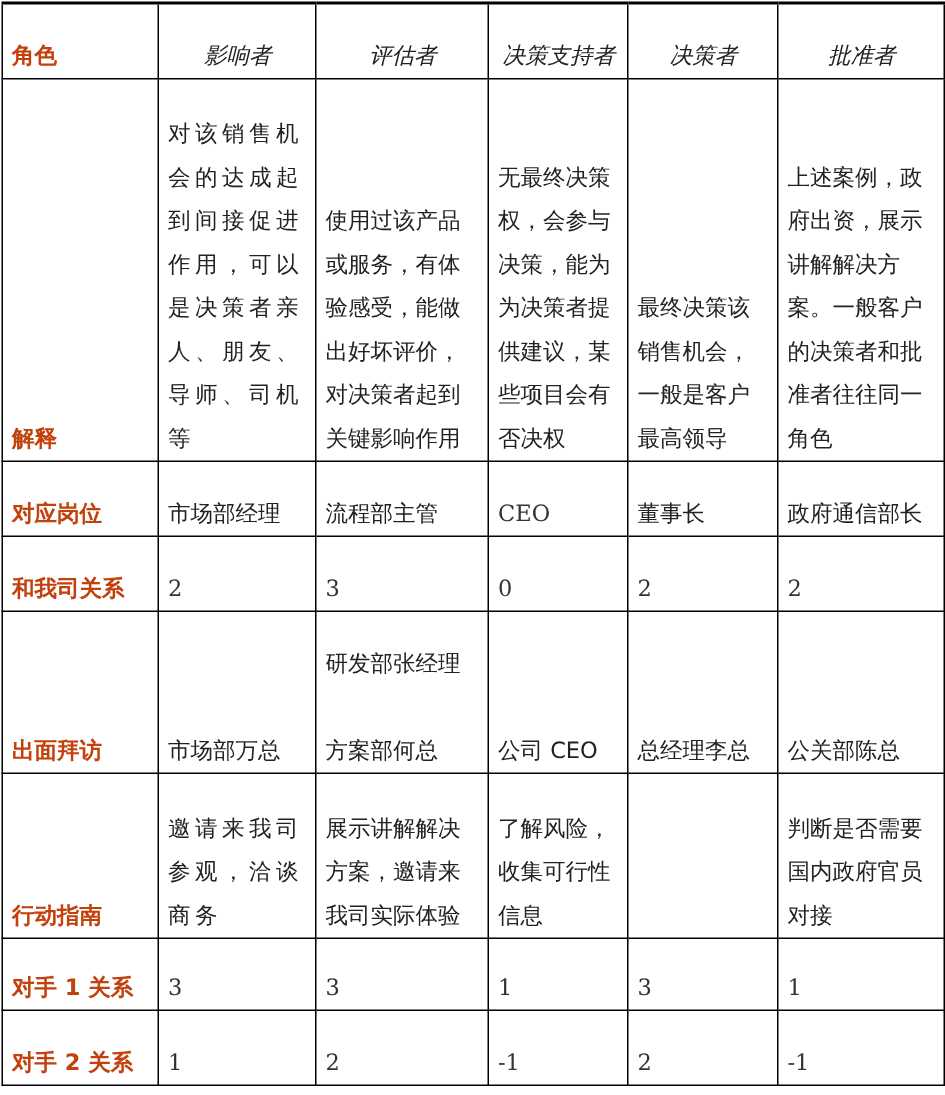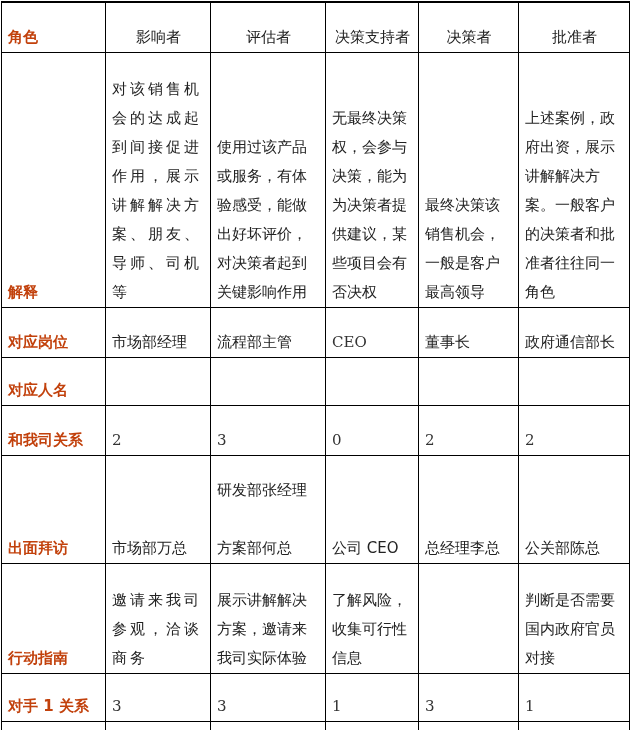--- a/index.html
+++ b/index.html
@@ -13,21 +13,21 @@
   table.roles td {
     border: 1.5px solid #000;
     padding: 0 5px 0 6px;
     vertical-align: bottom;
     font-size: 15px;
     line-height: 29px;
     word-break: break-all;
   }
   table.roles tr:first-child td { border-top: 2px solid #000; }
   td.rowhead { font-weight: bold; font-size: 15.5px; color: #c2410c; }
-  td.center { text-align: center; }
+  td.center { text-align: center; font-style: italic; }
   .cell-text { display: block; }
   .num { font-family: "DejaVu Serif", "Liberation Serif", serif; font-size: 14px; color: #333; }
   .gap { display:block; height: 29px; }
   .explain td { vertical-align: top; }
   .explain td.rowhead { padding-top: 22px; }
   .explain td .cell-text { padding-top: 22px; }
   .action td { vertical-align: top; }
   .action td .cell-text { padding-top: 22px; }
   .visit td { vertical-align: top; }
   .visit td .cell-text { padding-top: 20px; }
@@ -53,21 +53,21 @@
     <td class="center">决策支持者</td>
     <td class="center">决策者</td>
     <td class="center">批准者</td>
   </tr>
 
   <tr class="explain" style="height:224px">
     <td class="rowhead">
           <span class="cell-text" style="padding-top:0">解释</span>
         </td>
     <td>
-          <span class="cell-text" style="letter-spacing:3px">对该销售机会的达成起到间接促进作用，展示讲解解决方案、朋友、导师、司机等</span>
+          <span class="cell-text" style="letter-spacing:3px">对该销售机会的达成起到间接促进作用，可以是决策者亲人、朋友、导师、司机等</span>
         </td>
     <td>
           <span class="cell-text">使用过该产品或服务，有体验感受，能做出好坏评价，对决策者起到关键影响作用</span>
         </td>
     <td>
           <span class="cell-text">无最终决策权，会参与决策，能为为决策者提供建议，某些项目会有否决权</span>
         </td>
     <td>
           <span class="cell-text">最终决策该销售机会，一般是客户最高领导</span>
         </td>
@@ -78,28 +78,20 @@
 
   <tr style="height:50px">
     <td class="rowhead">对应岗位</td>
     <td>市场部经理</td>
     <td>流程部主管</td>
     <td class="num">CEO</td>
     <td>董事长</td>
     <td>政府通信部长</td>
   </tr>
 
-  <tr style="height:48px">
-    <td class="rowhead">对应人名</td>
-    <td></td>
-    <td></td>
-    <td></td>
-    <td></td>
-    <td></td>
-  </tr>
 
   <tr style="height:50px">
     <td class="rowhead">和我司关系</td>
     <td class="num">2</td>
     <td class="num">3</td>
     <td class="num">0</td>
     <td class="num">2</td>
     <td class="num">2</td>
   </tr>
 

